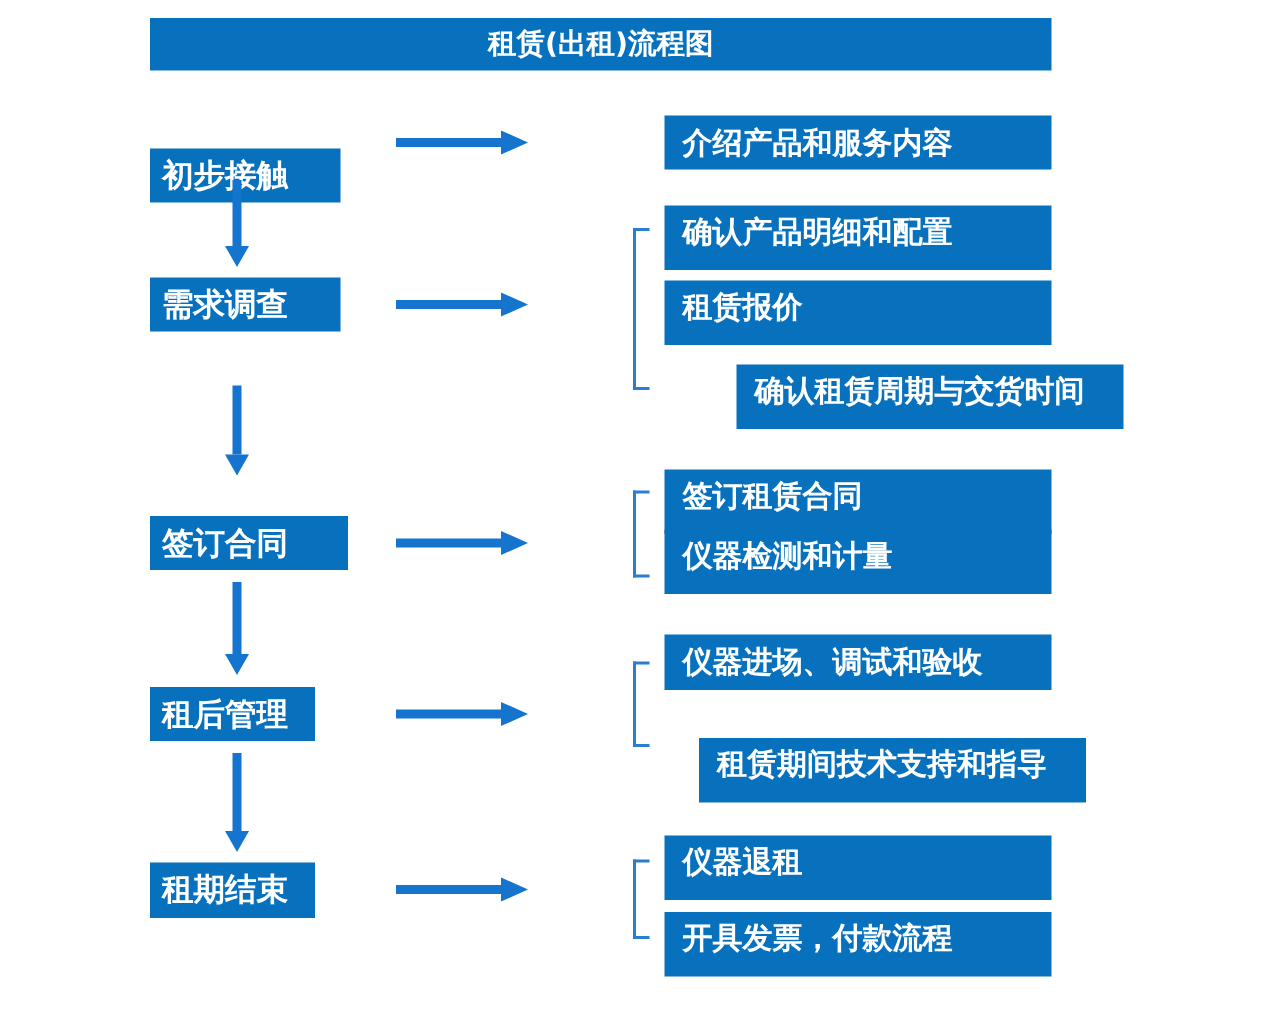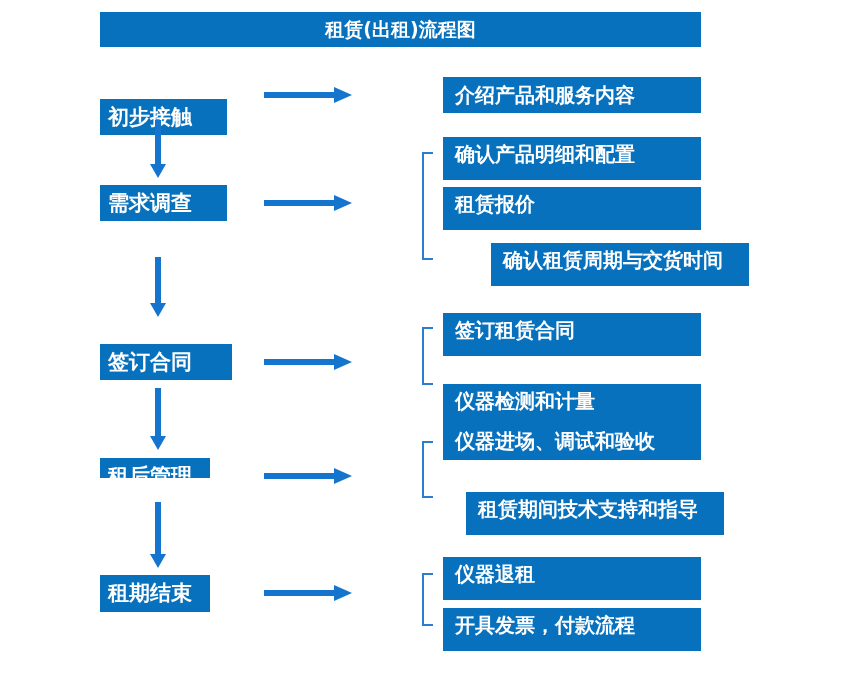--- a/index.html
+++ b/index.html
@@ -62,21 +62,21 @@
 </head>
 <body>
 
 <div class="canvas">
 
   <div class="title-bar">租赁(出租)流程图</div>
 
   <div class="step-box" style="left:100px; top:77px;  width:127px; height:36px; line-height:36px;margin-top:22px;">初步接触</div>
   <div class="step-box" style="left:100px; top:185px; width:127px; height:36px; line-height:36px;">需求调查</div>
   <div class="step-box" style="left:100px; top:344px; width:132px; height:36px; line-height:36px;">签订合同</div>
-  <div class="step-box" style="left:100px; top:458px; width:110px; height:20px; line-height:36px;">租后管理</div>
+  <div class="step-box" style="left:100px; top:458px; width:110px; height:36px; line-height:36px;">租后管理</div>
   <div class="step-box" style="left:100px; top:575px; width:110px; height:37px; line-height:37px;">租期结束</div>
 
   <div class="v-arrow" style="top:120px; height:58px;">
     <div class="shaft" style="height:44px;"></div>
     <div class="head"></div>
   </div>
   <div class="v-arrow" style="top:257px; height:60px;">
     <div class="shaft" style="height:46px;"></div>
     <div class="head"></div>
   </div>
@@ -115,21 +115,21 @@
   <div class="bracket" style="top:441px; height:57px;"></div>
   <div class="bracket" style="top:573px; height:53px;"></div>
 
   <div class="out-box" style="top:77px; height:36px; line-height:36px;">介绍产品和服务内容</div>
 
   <div class="out-box" style="top:137px;">确认产品明细和配置</div>
   <div class="out-box" style="top:187px;">租赁报价</div>
   <div class="out-box" style="top:243px;margin-left:48px;">确认租赁周期与交货时间</div>
 
   <div class="out-box" style="top:313px;">签订租赁合同</div>
-  <div class="out-box" style="top:384px;">仪器检测和计量</div>
+  <div class="out-box" style="top:353px;">仪器检测和计量</div>
 
   <div class="out-box" style="top:423px; height:37px; line-height:37px;">仪器进场、调试和验收</div>
   <div class="out-box" style="top:492px;margin-left:23px;">租赁期间技术支持和指导</div>
 
   <div class="out-box" style="top:557px;">仪器退租</div>
   <div class="out-box" style="top:608px;">开具发票，付款流程</div>
 
 </div>
 
 </body></html>

